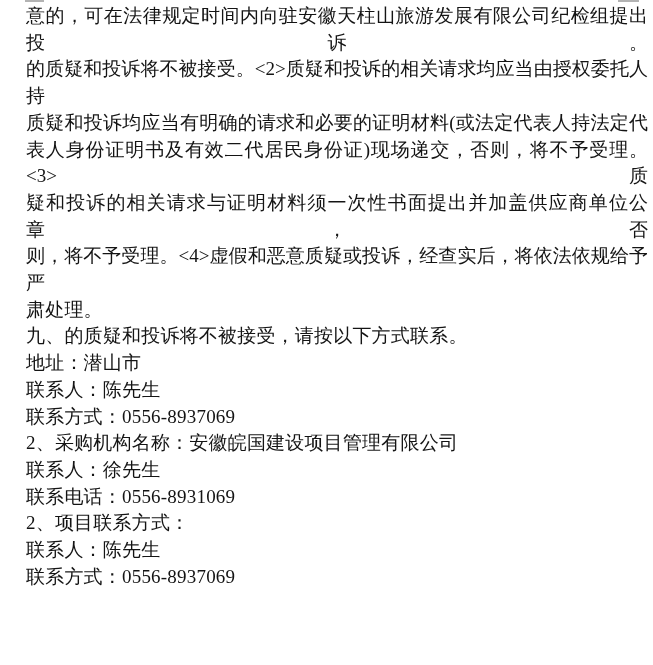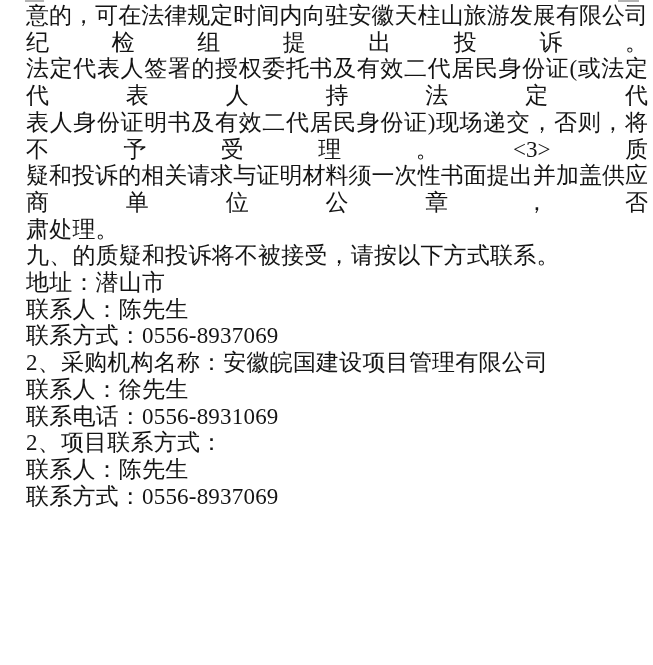--- a/index.html
+++ b/index.html
@@ -28,21 +28,21 @@
 
   .content {
     position: absolute;
     top: 3px;
     left: 26px;
     width: 622px;
   }
   .line {
     display: block;
     width: 622px;
-    font-size: 23px;
+    font-size: 19px;
     line-height: 26.7px;
     letter-spacing: 0.2px;
     text-align: left;
     white-space: nowrap;
     font-family: Liberation Serif, serif;
   }
   
   .line.stretch {
     white-space: normal;
     text-align: justify;
@@ -52,23 +52,25 @@
 </style>
 </head>
 <body>
 
 <div class="page">
   <div class="frag frag-left"></div>
   <div class="frag frag-right"></div>
 
   <div class="content">
     <div class="line stretch">意的，可在法律规定时间内向驻安徽天柱山旅游发展有限公司纪检组提出投诉。</div>
-    <div class="line stretch">法定代表人签署的授权委托书及有效二代居民身份证(或法定代表人持法定代</div>
+    <div class="line stretch">的质疑和投诉将不被接受。&lt;2&gt;质疑和投诉的相关请求均应当由授权委托人持</div>
+    <div class="line stretch">质疑和投诉均应当有明确的请求和必要的证明材料(或法定代表人持法定代</div>
     <div class="line stretch">表人身份证明书及有效二代居民身份证)现场递交，否则，将不予受理。&lt;3&gt;质</div>
     <div class="line stretch">疑和投诉的相关请求与证明材料须一次性书面提出并加盖供应商单位公章，否</div>
+    <div class="line stretch">则，将不予受理。&lt;4&gt;虚假和恶意质疑或投诉，经查实后，将依法依规给予严</div>
     <div class="line">肃处理。</div>
     <div class="line">九、的质疑和投诉将不被接受，请按以下方式联系。</div>
     <div class="line">地址：潜山市</div>
     <div class="line">联系人：陈先生</div>
     <div class="line">联系方式：0556-8937069</div>
     <div class="line">2、采购机构名称：安徽皖国建设项目管理有限公司</div>
     <div class="line">联系人：徐先生</div>
     <div class="line">联系电话：0556-8931069</div>
     <div class="line">2、项目联系方式：</div>
     <div class="line">联系人：陈先生</div>

